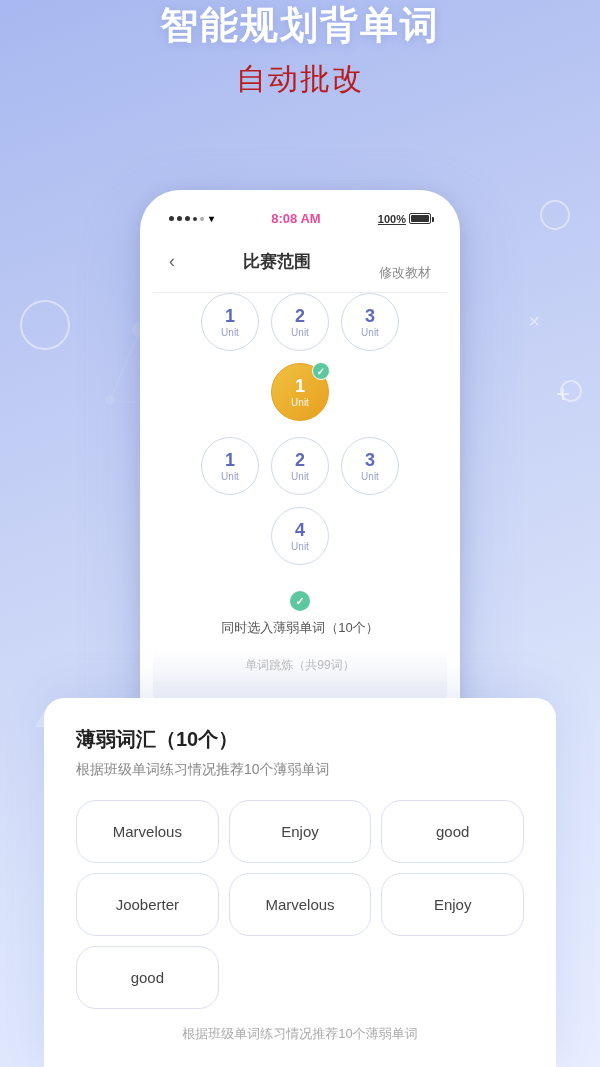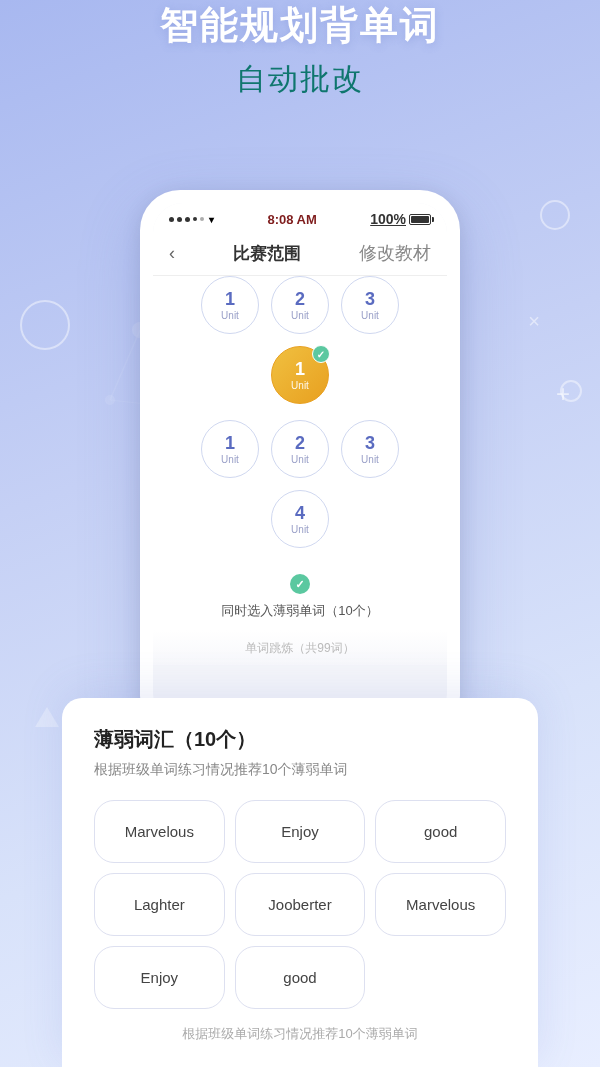--- a/index.html
+++ b/index.html
@@ -55,21 +55,21 @@
     .header-title {
       font-size: 38px;
       font-weight: 700;
       color: white;
       letter-spacing: 2px;
       text-shadow: 0 2px 8px rgba(100,120,200,0.3);
     }
     .header-subtitle {
       font-size: 30px;
       font-weight: 400;
-      color: #0f766e;
+      color: #b91c1c;
       margin-top: 8px;
       letter-spacing: 2px;
     }
 
     
     .phone-wrapper {
       position: absolute;
       top: 190px;
       left: 50%;
       transform: translateX(-50%);
@@ -97,22 +97,22 @@
       justify-content: space-between;
       align-items: center;
       padding: 8px 16px 4px;
       font-size: 12px;
       font-weight: 600;
     }
     .status-left { display: flex; align-items: center; gap: 3px; }
     .signal-dot { width: 5px; height: 5px; background: #333; border-radius: 50%; }
     .signal-dot.small { width: 4px; height: 4px; }
     .wifi-icon { font-size: 10px; margin-left: 2px; }
-    .status-time { font-size: 13px; font-weight: 600; color: #7f1d1d; }
-    .status-right { display: flex; align-items: center; gap: 3px; font-size: 14px; color: #333; text-decoration: underline; }
+    .status-time { font-size: 13px; font-weight: 600; color: #ec4899; }
+    .status-right { display: flex; align-items: center; gap: 3px; font-size: 11px; color: #333; text-decoration: underline; }
     .battery {
       width: 22px; height: 11px; border: 1.5px solid #333; border-radius: 2px;
       position: relative; display: inline-block;
     }
     .battery::after {
       content: '';
       position: absolute;
       right: -4px; top: 2.5px;
       width: 2px; height: 5px;
       background: #333; border-radius: 0 1px 1px 0;
@@ -129,21 +129,21 @@
     .nav-bar {
       background: white;
       display: flex;
       align-items: center;
       justify-content: space-between;
       padding: 10px 16px;
       border-bottom: 1px solid #eee;
     }
     .nav-back { font-size: 18px; color: #666; cursor: pointer; }
     .nav-title { font-size: 17px; font-weight: 600; color: #333; }
-    .nav-action { font-size: 18px; color: #888; }
+    .nav-action { font-size: 13px; color: #888; margin-top: 24px; }
 
     
     .content-area {
       background: white;
       padding: 0;
     }
 
     
     .section-label {
       text-align: center;
@@ -251,21 +251,21 @@
       font-size: 12px;
       color: #bbb;
     }
 
     
     .bottom-sheet {
       position: absolute;
       bottom: 0;
       left: 50%;
       transform: translateX(-50%);
-      width: 476px;
+      width: 512px;
       background: white;
       border-radius: 20px 20px 0 0;
       padding: 28px 32px 24px;
       box-shadow: 0 -8px 40px rgba(100,120,200,0.15);
       z-index: 10;
     }
     .sheet-title {
       font-size: 20px;
       font-weight: 700;
       color: #222;
@@ -427,21 +427,20 @@
 <div class="bottom-sheet">
   <div class="sheet-title">薄弱词汇（10个）</div>
   <div class="sheet-desc">根据班级单词练习情况推荐10个薄弱单词</div>
 
   <div class="word-grid">
 
     <div class="word-chip">Marvelous</div>
     <div class="word-chip">Enjoy</div>
     <div class="word-chip">good</div>
 
-    <div class="word-chip">Laghter</div>
     <div class="word-chip">Jooberter</div>
 
     <div class="word-chip">Marvelous</div>
     <div class="word-chip">Enjoy</div>
     <div class="word-chip">good</div>
   </div>
 
   <div class="sheet-footer">根据班级单词练习情况推荐10个薄弱单词</div>
 </div>
 

